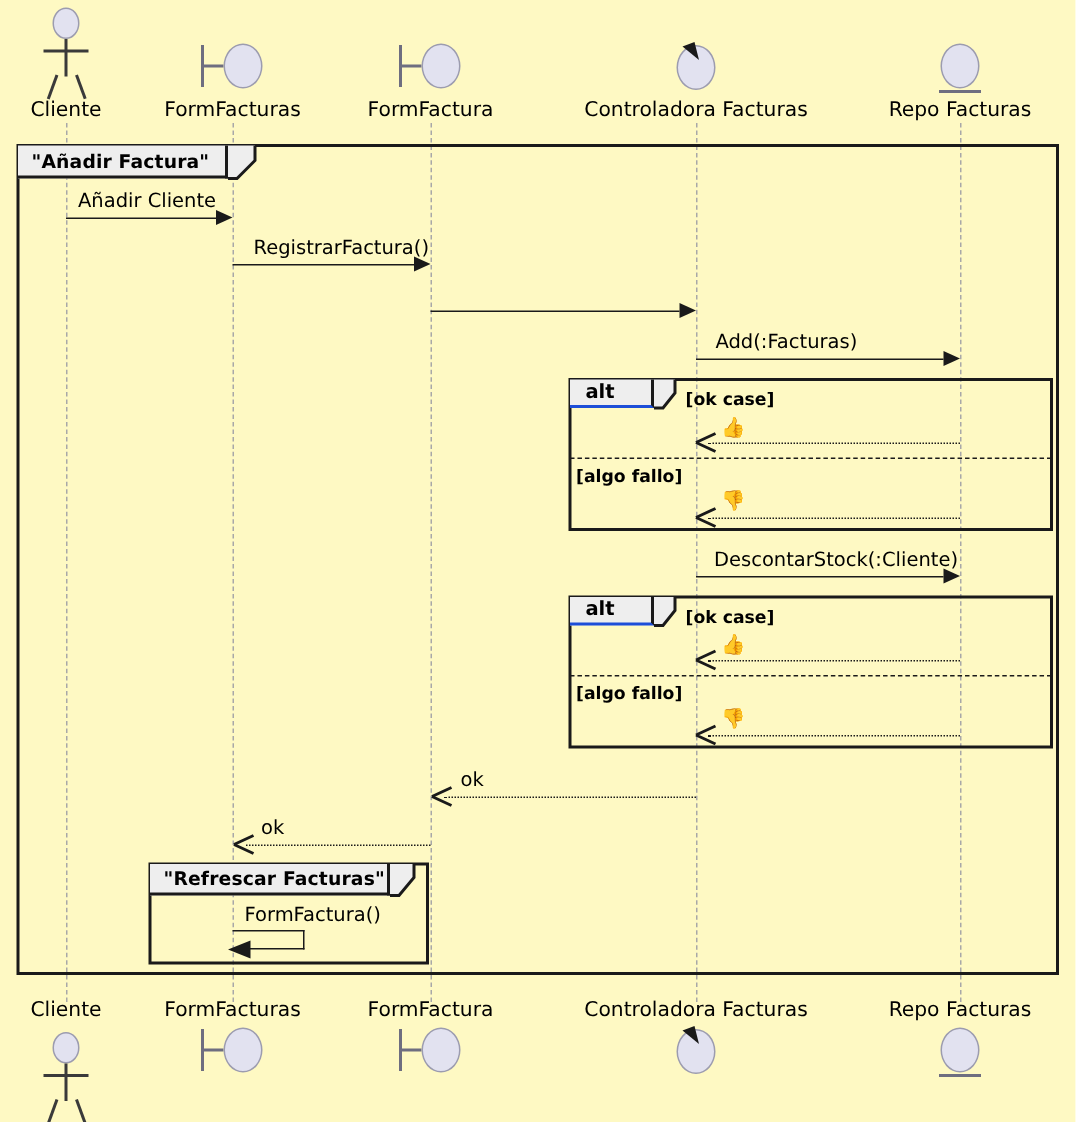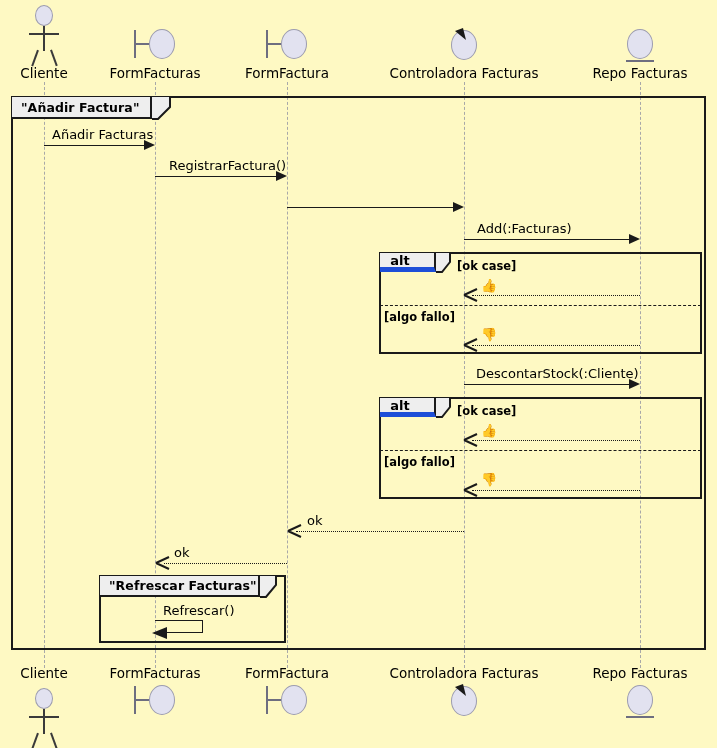--- a/index.html
+++ b/index.html
@@ -109,27 +109,27 @@
     align-items: center;
     padding-left: 9px;
     letter-spacing: 0.1px;
   }
 
   
   .alt-tab {
     position: absolute;
     background: #EEEEEE;
     border-right: 2px solid #1A1A1A;
-    border-bottom: 5px solid #1d4ed8;
+    border-bottom: 2px solid #1d4ed8;
     box-sizing: border-box;
     font-weight: bold;
     font-size: 13px;
     color: #000;
     display: flex;
-    align-items: flex-start;
+    align-items: center;
     justify-content: center;
     padding-right: 14px;
   }
   .guard {
     position: absolute;
     font-weight: bold;
     font-size: 11.5px;
     color: #000;
     white-space: nowrap;
   }
@@ -246,21 +246,21 @@
 
   <div class="frame" style="left:11px; top:96px; width:695px; height:554px;"></div>
   <div class="frame-tab" style="left:12px; top:97px; width:140px; height:22px;">
     <span>"Añadir Factura"</span>
   </div>
   <svg class="arrow-svg" width="18" height="24" style="left:152px; top:97px;">
     <path d="M 0 0 L 18 0 L 18 10 L 6 22 L 0 22 Z" fill="#EEEEEE" stroke="none"></path>
     <path d="M 18 0 L 18 10 L 6 22 L 0 22" fill="none" stroke="#1A1A1A" stroke-width="2"></path>
   </svg>
 
-  <div class="msg-label" style="left:52px; top:128px;">Añadir Facturas</div>
+  <div class="msg-label" style="left:52px; top:128px;">Añadir Cliente</div>
   <div class="msg-line" style="left:44px; top:145px; width:100px;"></div>
   <div class="arrowhead arrow-right-solid" style="left:144px; top:139.5px;"></div>
 
   <div class="msg-label" style="left:169px; top:159px;text-align:right;">RegistrarFactura()</div>
   <div class="msg-line" style="left:155px; top:176px; width:121px;"></div>
   <div class="arrowhead arrow-right-solid" style="left:276px; top:170.5px;"></div>
 
   <div class="msg-line" style="left:287px; top:207px; width:166px;"></div>
   <div class="arrowhead arrow-right-solid" style="left:453px; top:201.5px;"></div>
 
@@ -336,21 +336,21 @@
 
   <div class="frame" style="left:99px; top:575px; width:187px; height:68px;"></div>
   <div class="frame-tab" style="left:100px; top:576px; width:160px; height:21px;">
     <span>"Refrescar Facturas"</span>
   </div>
   <svg class="arrow-svg" width="16" height="23" style="left:260px; top:576px;">
     <path d="M 0 0 L 16 0 L 16 9 L 6 21 L 0 21 Z" fill="#EEEEEE" stroke="none"></path>
     <path d="M 16 0 L 16 9 L 6 21 L 0 21" fill="none" stroke="#1A1A1A" stroke-width="2"></path>
   </svg>
 
-  <div class="msg-label" style="left:163px; top:604px;">Refrescar()</div>
+  <div class="msg-label" style="left:163px; top:604px;">FormFactura()</div>
   <div class="self-box" style="left:155px; top:620px; width:48px; height:13px;"></div>
   <svg class="arrow-svg" width="18" height="16" style="left:152px; top:626px;">
     <path d="M 0 7 L 15 1 L 15 13 Z" fill="#1A1A1A"></path>
   </svg>
 
   <div class="p-label" style="left:44px; top:667px;">Cliente</div>
   <div class="participant" style="left:44px; top:683px;">
     <div class="actor-head" style="left:-9px; top:5px;"></div>
     <div class="actor-line" style="left:-0.8px; top:26px; width:1.6px; height:25px;"></div>
     <div class="actor-line" style="left:-15px; top:33px; width:30px; height:1.6px;"></div>

